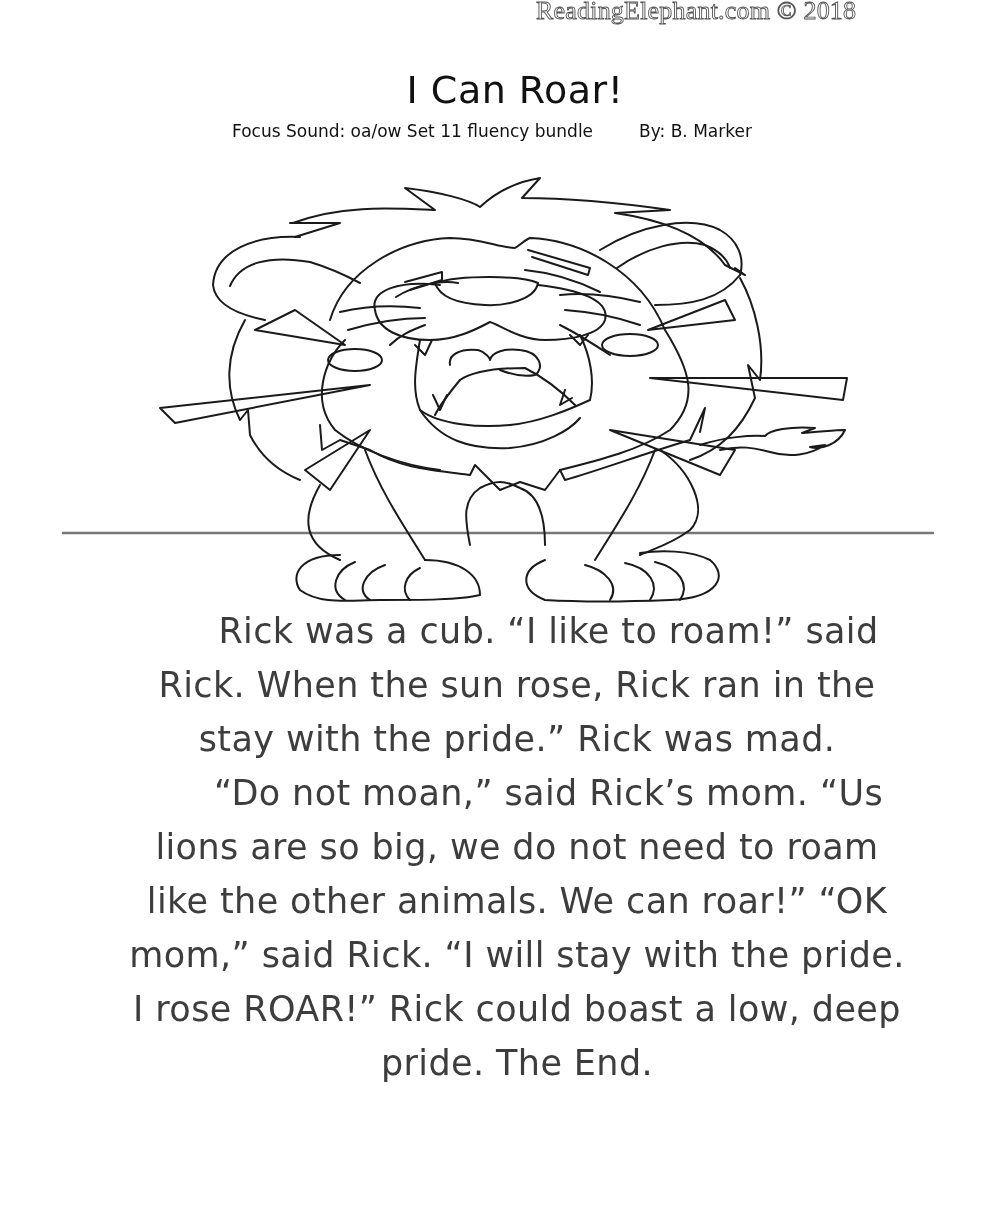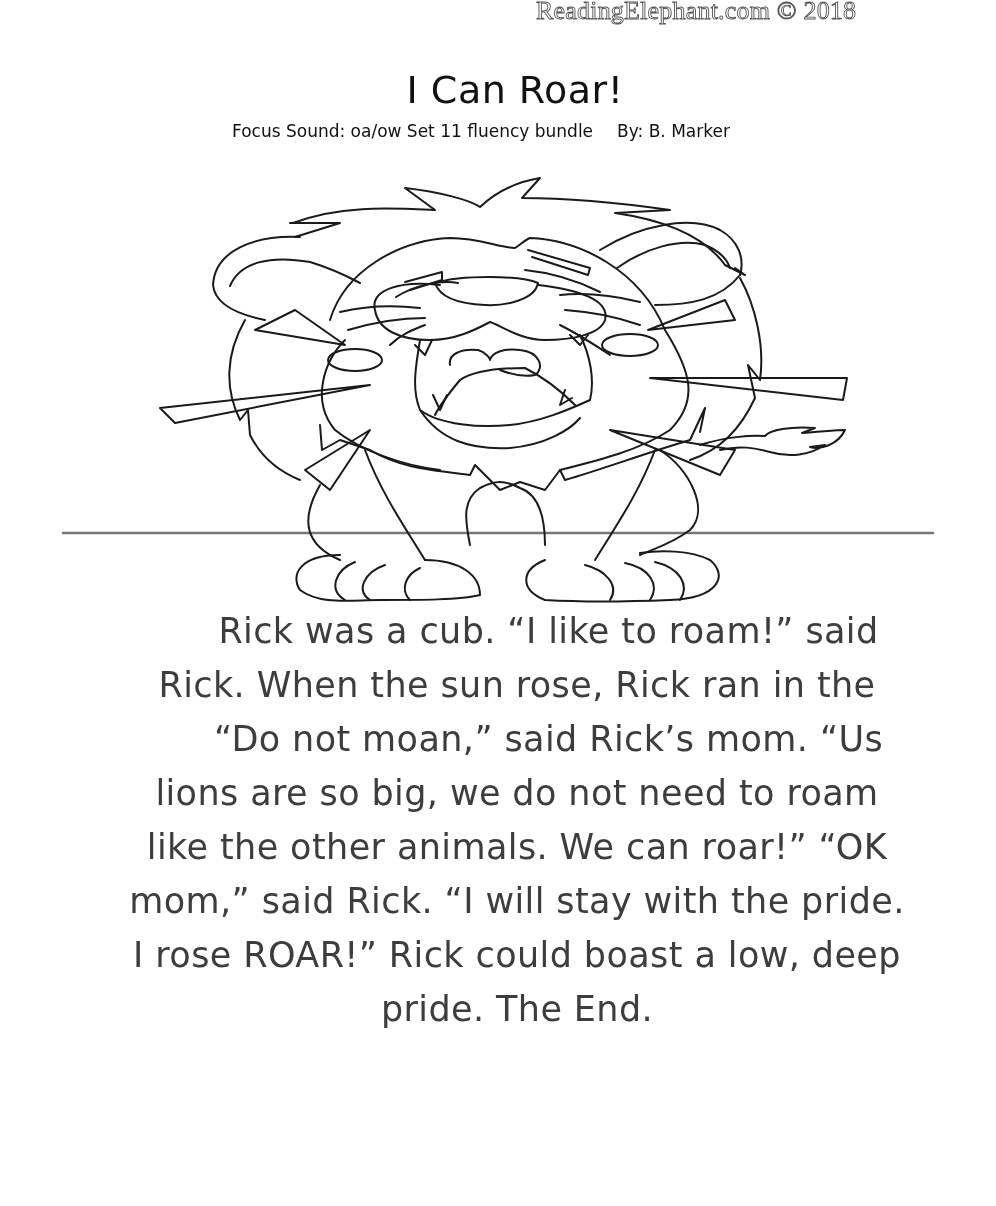--- a/index.html
+++ b/index.html
@@ -14,21 +14,21 @@
     .title {
       position: absolute; left: 0; width: 1030px; top: 68px; text-align: center;
       font-family: "DejaVu Sans", sans-serif; font-size: 38px; color: #111111;
       font-weight: normal; letter-spacing: 0.5px;
     }
     .subtitle {
       position: absolute; left: 232px; top: 121px;
       font-family: "DejaVu Sans", sans-serif; font-size: 17px; color: #111111;
       white-space: nowrap;
     }
-    .subtitle .author { margin-left: 24px; }
+    .subtitle .author { margin-left: 46px; }
     .illustration { position: absolute; left: 0; top: 0; width: 996px; height: 620px; }
     .story {
       position: absolute; left: 77px; top: 604px; width: 880px;
       font-family: "DejaVu Sans", sans-serif; font-size: 35px; line-height: 54px;
       color: #3d3d3d; letter-spacing: 0.4px; text-align: center;
     }
     .story .line { display: block; white-space: nowrap; height: 54px; }
     .story .indent { padding-left: 63px; }
   </style>
 </head>
@@ -108,20 +108,21 @@
       <path d="M340 555 C300 555 290 575 300 590 C320 605 350 600 380 600 C420 600 460 600 480 595 C480 575 460 560 425 560"></path>
       <path d="M355 562 C335 570 328 590 345 600 M385 565 C365 572 355 590 370 600 M420 568 C405 575 400 590 410 600"></path>
       <path d="M545 560 C520 570 520 590 545 600 C580 602 620 602 670 600 C720 598 728 575 710 560 C690 550 660 550 640 553"></path>
       <path d="M585 565 C605 570 620 585 610 600 M625 563 C650 568 660 585 650 600 M655 562 C680 568 690 585 680 600"></path>
     </g>
   </svg>
 
   <div class="story">
     <span class="line indent">Rick was a cub. “I like to roam!” said</span>
     <span class="line">Rick. When the sun rose, Rick ran in the</span>
+    <span class="line">stay with the pride.” Rick was mad.</span>
     <span class="line indent">“Do not moan,” said Rick’s mom. “Us</span>
     <span class="line">lions are so big, we do not need to roam</span>
     <span class="line">like the other animals. We can roar!” “OK</span>
     <span class="line">mom,” said Rick. “I will stay with the pride.</span>
     <span class="line">I rose ROAR!” Rick could boast a low, deep</span>
     <span class="line">pride. The End.</span>
   </div>
 
 </div>
 

